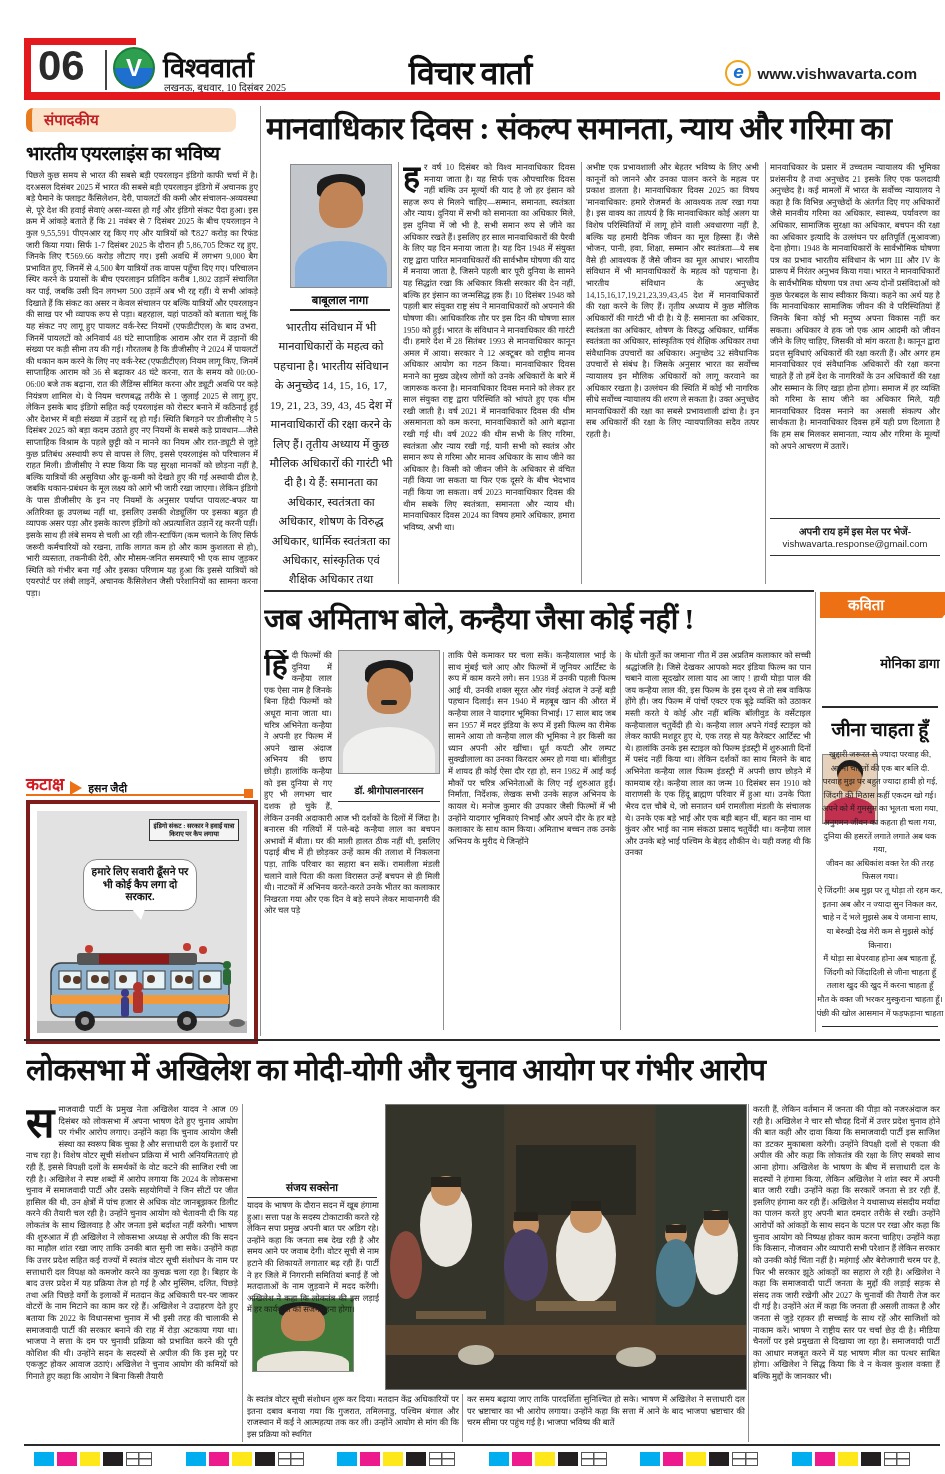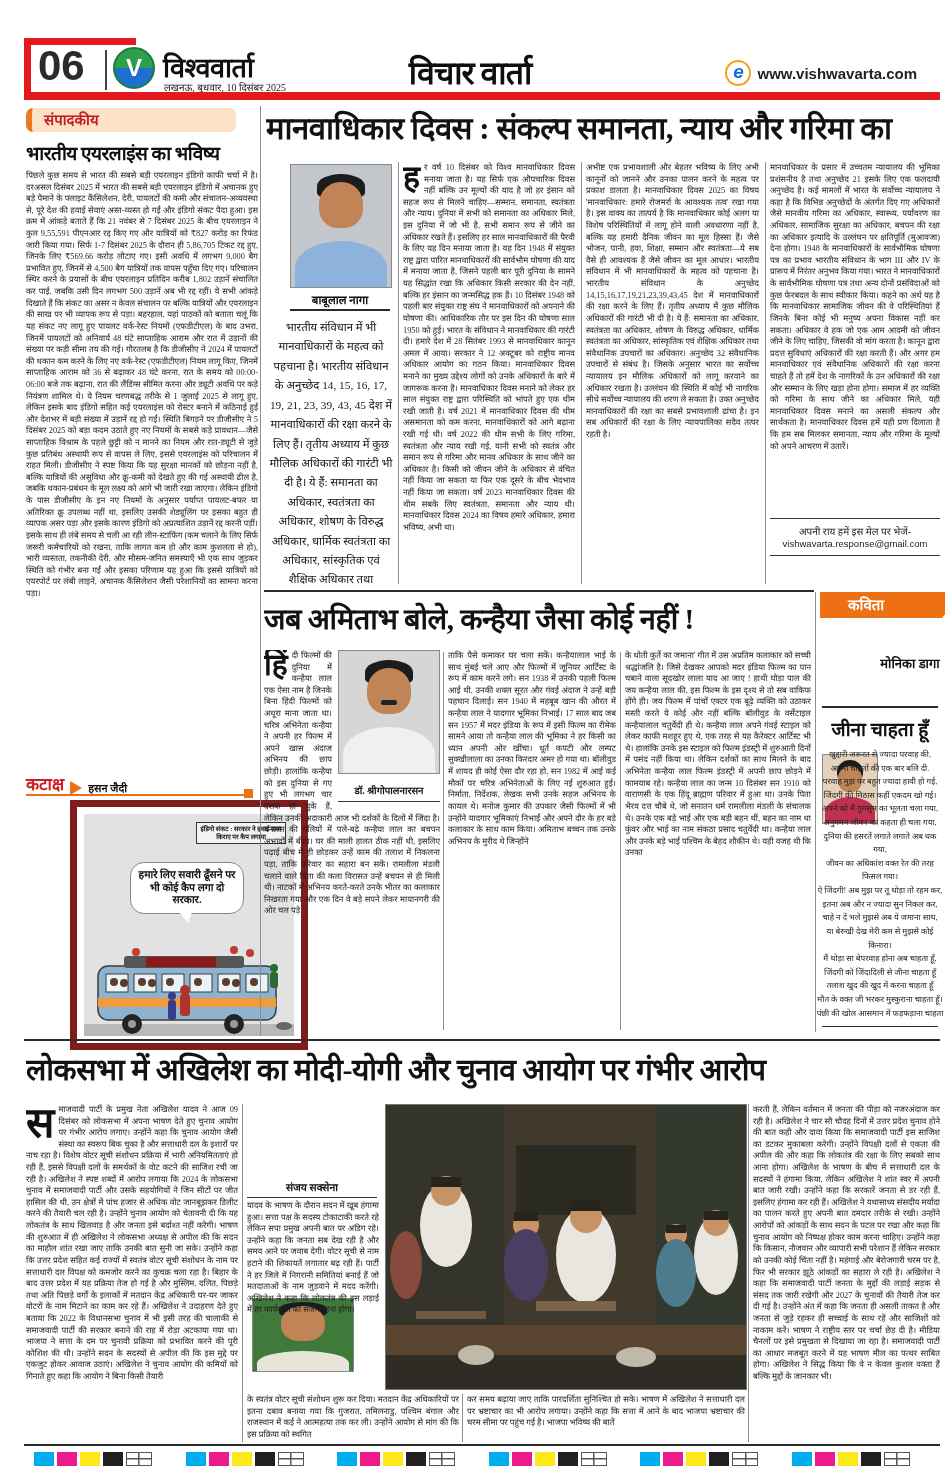--- a/index.html
+++ b/index.html
@@ -34,31 +34,31 @@
   
   .kavita-ribbon{background:#ee7014;color:#fff;font-weight:bold;font-size:15px;line-height:26px;padding-left:28px;
                  clip-path:polygon(0 0,100% 0,86% 100%,0 100%);}
   .poem-title{font-weight:bold;font-size:19px;text-align:center;color:#101010;}
   .poem-line{font-size:8.2px;line-height:1.66;text-align:center;color:#222;}
   
   .cartoon-head{display:flex;align-items:center;gap:6px;}
   .cartoon-head .kat{color:#d31a20;font-weight:bold;font-size:17px;}
   .tri{width:0;height:0;border-top:7px solid transparent;border-bottom:7px solid transparent;border-left:12px solid #ee7014;}
   .cartoon-head .artist{font-weight:bold;font-size:11px;color:#111;}
-  .cartoon-box{border:7px solid #7f1d1d;background:#fff;margin-left:44px;}
+  .cartoon-box{border:4px solid #7f1d1d;background:#fff;}
   .cartoon-inner{position:absolute;inset:7px;background:#e2e2e2;overflow:hidden;}
   .cap-box{position:absolute;right:8px;top:8px;width:84px;background:#f4f4f4;border:1px solid #333;
            font-size:6.5px;line-height:1.25;font-weight:bold;text-align:center;padding:2px;color:#111;}
   .bubble{position:absolute;left:46px;top:48px;width:104px;background:#fff;border:1px solid #888;border-radius:14px;
           font-size:10.5px;font-weight:bold;text-align:center;line-height:1.2;padding:6px 4px;color:#111;}
   .bubble:after{content:"";position:absolute;left:48px;bottom:-10px;border-left:9px solid transparent;
           border-right:4px solid transparent;border-top:11px solid #fff;}
   
   .feedback{border-top:1.5px solid #333;border-bottom:1.5px solid #333;text-align:center;padding:5px 0 6px;}
-  .feedback .lab{font-weight:normal;font-size:10px;}
+  .feedback .lab{font-weight:bold;font-size:10px;}
   .feedback .em{font-size:9.5px;font-family:"Liberation Sans",sans-serif;}
   
   .cbars{display:flex;justify-content:space-between;align-items:center;}
   .cgroup{display:flex;gap:3px;align-items:center;}
   .ccell{width:20px;height:14px;display:inline-block;}
   .creg{width:26px;height:14px;display:inline-block;background:#fff;border:1.5px solid #555;box-sizing:border-box;
         background-image:linear-gradient(#555,#555),linear-gradient(#555,#555);
         background-size:100% 1.5px,1.5px 100%;background-position:center;background-repeat:no-repeat;}
   .namebar{border-bottom:1.5px solid #333;padding-bottom:3px;}
 </style>

